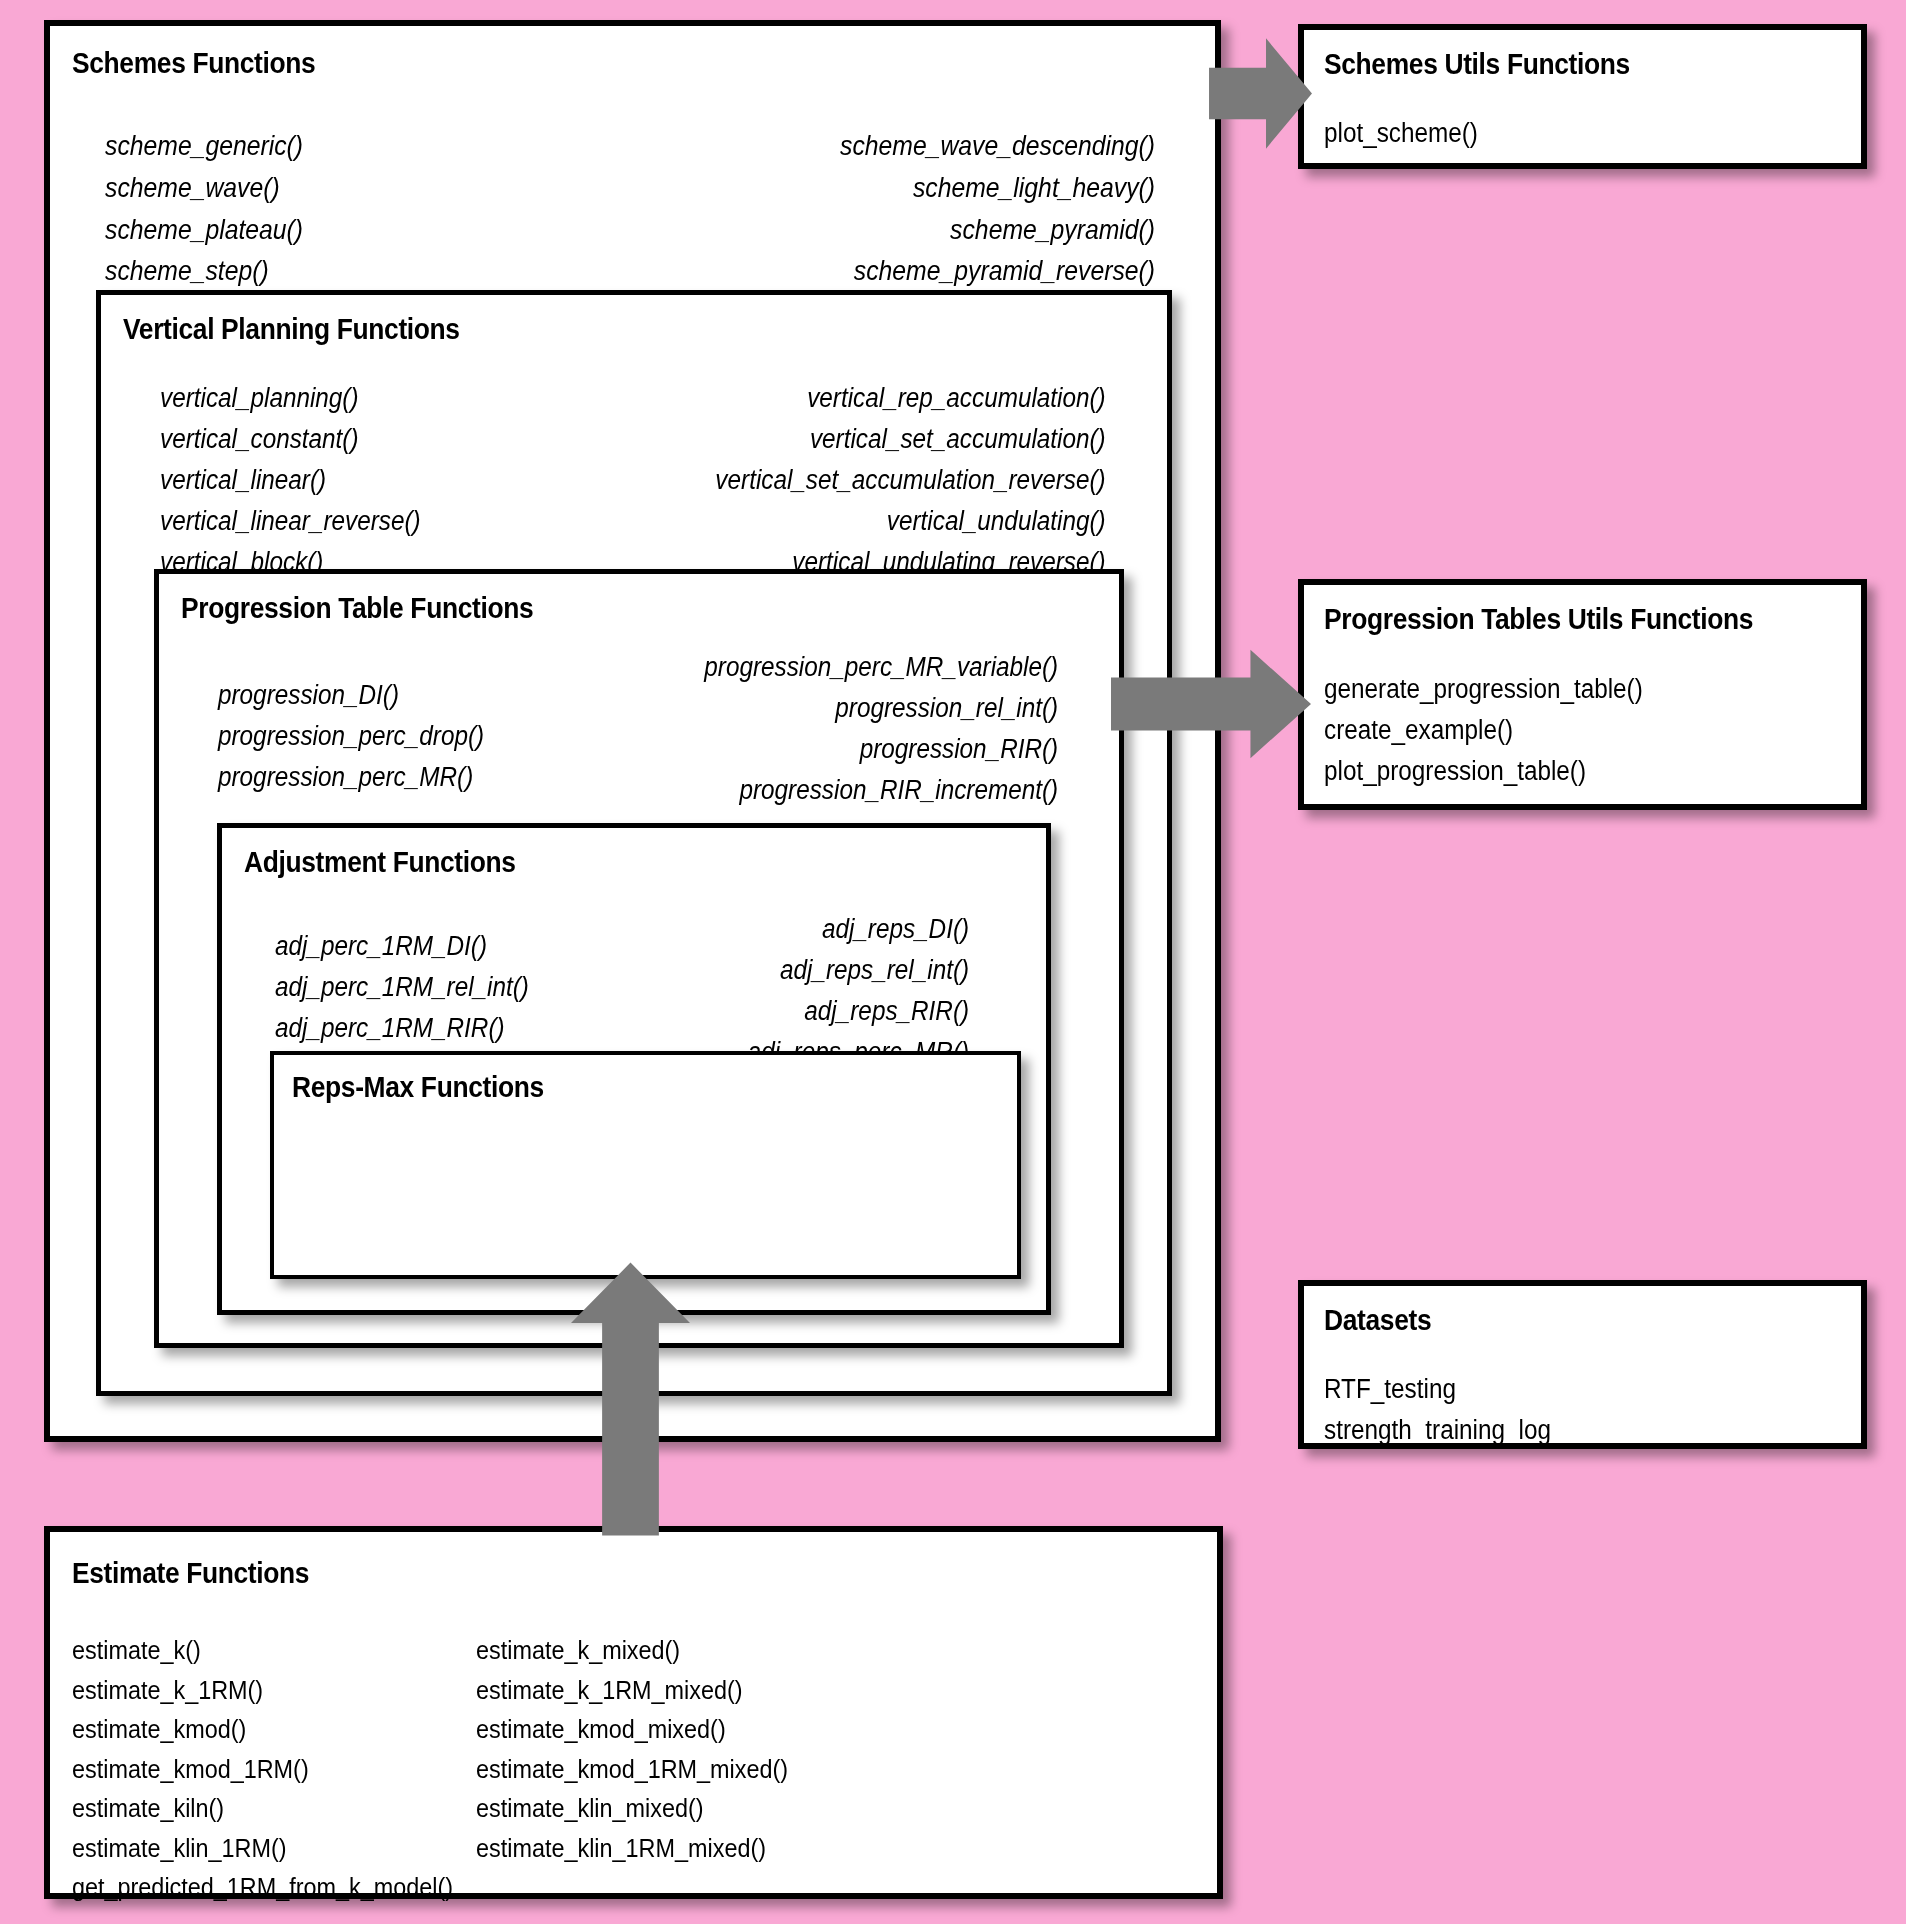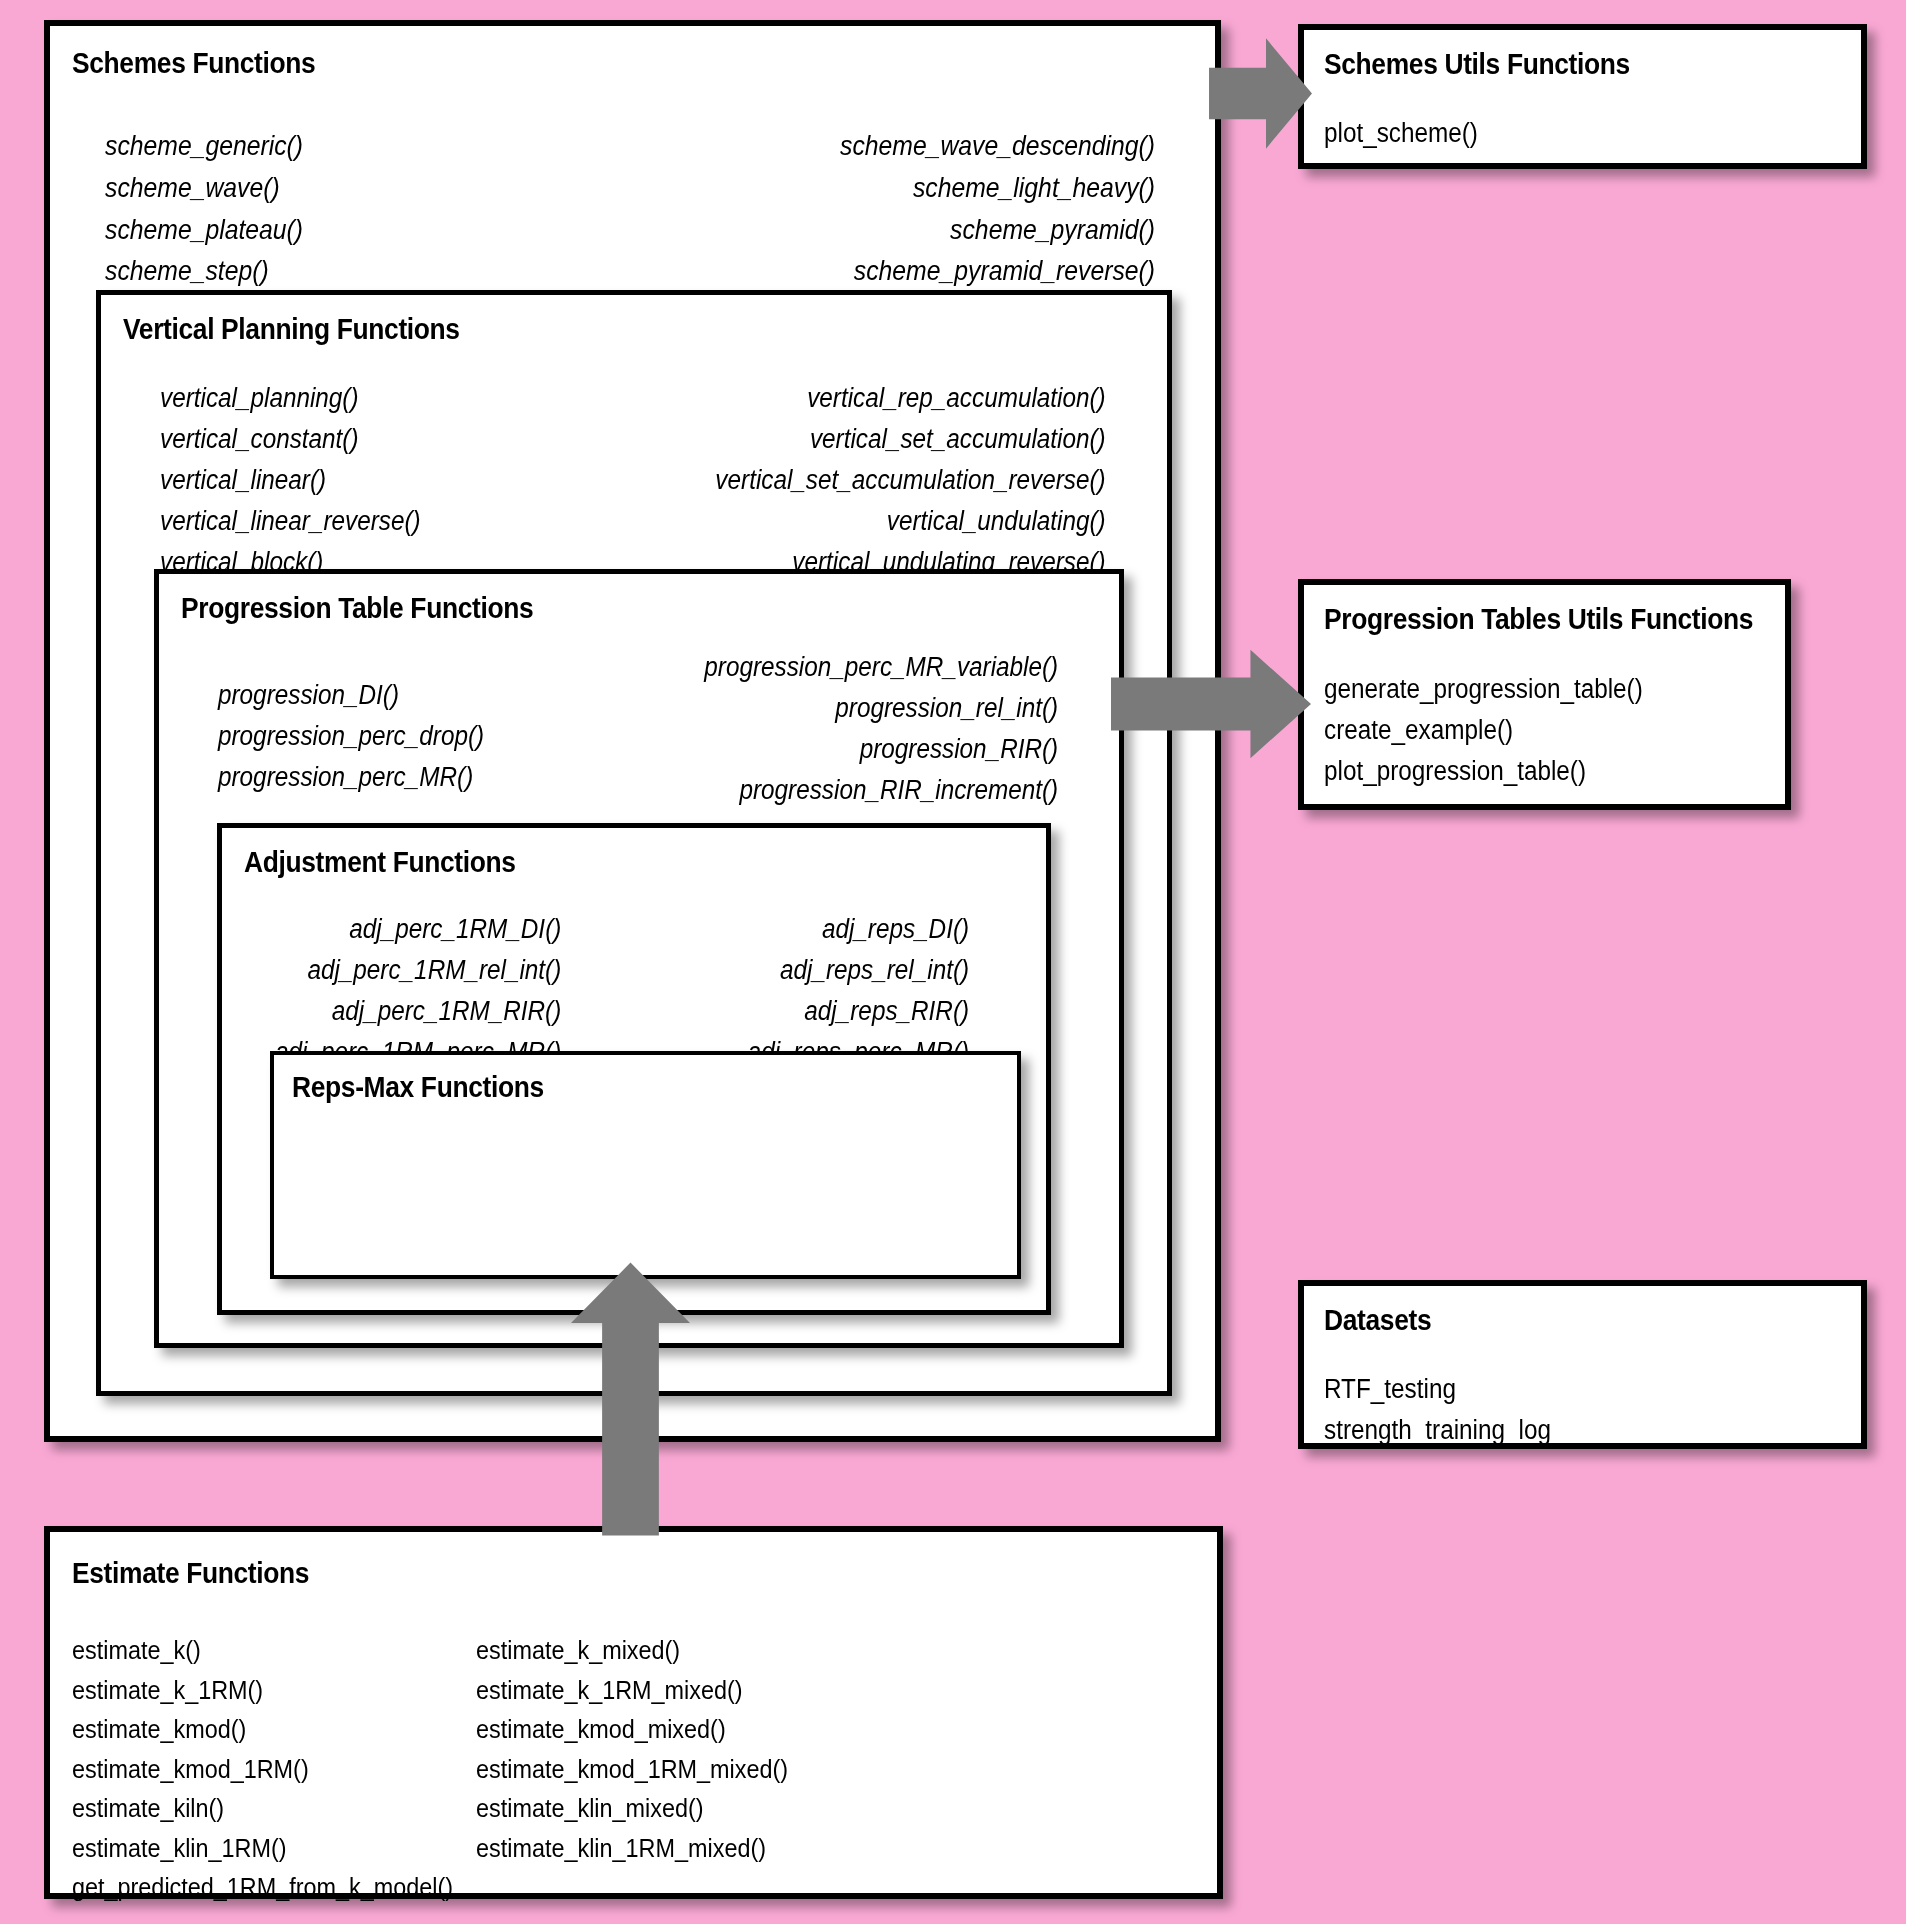--- a/index.html
+++ b/index.html
@@ -136,21 +136,21 @@
       <span class="fn">progression_perc_MR_variable()</span>
       <span class="fn">progression_rel_int()</span>
       <span class="fn">progression_RIR()</span>
       <span class="fn">progression_RIR_increment()</span>
     </div>
   </div>
 
   <div class="box inner3" style="left:217px; top:823px; width:834px; height:492px;">
     <div class="box-title" style="left:22px; top:16.5px;">Adjustment Functions</div>
 
-    <div class="fn-col left italic s-29" style="left:53px; top:81px;text-align:right;">
+    <div class="fn-col left italic s-29" style="left:53px; top:98px;">
       <span class="fn">adj_perc_1RM_DI()</span>
       <span class="fn">adj_perc_1RM_rel_int()</span>
       <span class="fn">adj_perc_1RM_RIR()</span>
       <span class="fn">adj_perc_1RM_perc_MR()</span>
     </div>
 
     <div class="fn-col right italic s-29" style="right:77px; top:81px;">
       <span class="fn">adj_reps_DI()</span>
       <span class="fn">adj_reps_rel_int()</span>
       <span class="fn">adj_reps_RIR()</span>
@@ -165,21 +165,21 @@
   </div>
 
   <div class="box" style="left:1298px; top:24px; width:569px; height:145px;">
     <div class="box-title" style="left:20px; top:16.5px;">Schemes Utils Functions</div>
 
     <div class="fn-col left s-29" style="left:20px; top:83px;">
       <span class="fn">plot_scheme()</span>
     </div>
   </div>
 
-  <div class="box" style="left:1298px; top:579px; width:493px; height:231px;">
+  <div class="box" style="left:1298px; top:579px; width:569px; height:231px;">
     <div class="box-title" style="left:20px; top:16.5px;">Progression Tables Utils Functions</div>
 
     <div class="fn-col left s-29" style="left:20px; top:84px;">
       <span class="fn">generate_progression_table()</span>
       <span class="fn">create_example()</span>
       <span class="fn">plot_progression_table()</span>
     </div>
   </div>
 
   <div class="box" style="left:1298px; top:1280px; width:569px; height:169px;">

